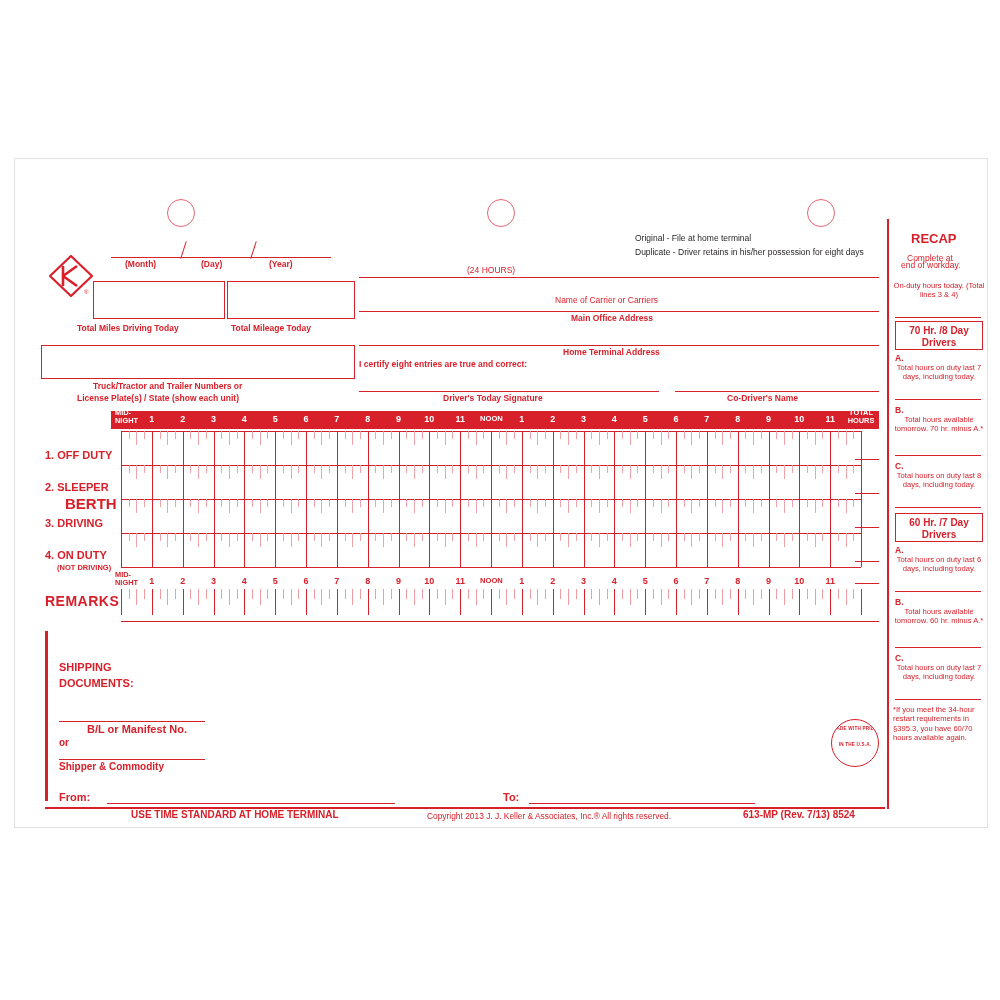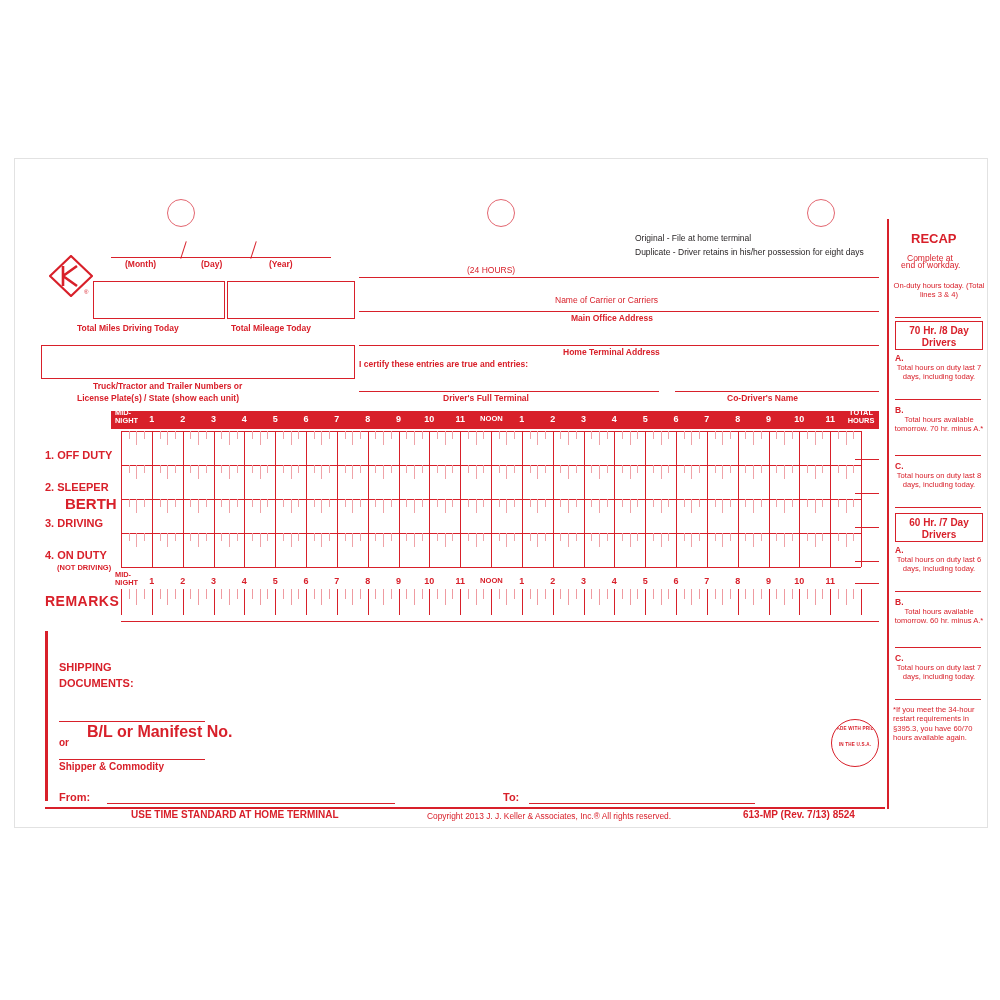--- a/index.html
+++ b/index.html
@@ -74,24 +74,24 @@
 
     <div class="line" style="left:344px;top:118px;width:520px;"></div>
     <div class="lbl-s" style="left:540px;top:136px;font-weight:normal;">Name of Carrier or Carriers</div>
 
     <div class="line" style="left:344px;top:152px;width:520px;"></div>
     <div class="lbl-s" style="left:556px;top:154px;font-weight:bold;">Main Office Address</div>
 
     <div class="line" style="left:344px;top:186px;width:520px;"></div>
     <div class="lbl-s" style="left:548px;top:188px;font-weight:bold;">Home Terminal Address</div>
 
-    <div class="lbl-s" style="left:344px;top:200px;font-weight:bold;">I certify these entries are true and entries:</div>
+    <div class="lbl-s" style="left:344px;top:200px;font-weight:bold;">I certify eight entries are true and correct:</div>
 
     <div class="line" style="left:344px;top:232px;width:300px;"></div>
-    <div class="lbl-s" style="left:428px;top:234px;font-weight:bold;">Driver's Full Terminal</div>
+    <div class="lbl-s" style="left:428px;top:234px;font-weight:bold;">Driver's Today Signature</div>
     <div class="line" style="left:660px;top:232px;width:204px;"></div>
     <div class="lbl-s" style="left:712px;top:234px;font-weight:bold;">Co-Driver's Name</div>
 
     <div class="hdrbar" style="left:96px;top:252px;width:768px;height:18px;"></div>
     <div style="position:absolute;left:100px;top:250px;font-size:7.4px;font-weight:bold;color:#fff;line-height:1.05;">
       <div>MID-</div>
       <div>NIGHT</div>
     </div>
     <div id="hdr-hours-top">
         <div style="position: absolute; top: 255px; left: 125.833px; width: 22px; text-align: center; font-size: 9px; font-weight: bold; color: rgb(255, 255, 255);">1</div>
@@ -597,21 +597,21 @@
         <div style="position: absolute; left: 732.292px; top: 0px; height: 10px; border-left: 1px solid rgb(239, 155, 161);"></div>
         <div style="position: absolute; left: 740px; top: 0px; height: 26px; border-left: 1.2px solid rgb(216, 32, 42);"></div>
       </div>
     <div class="lbl" style="left:30px;top:434px;font-size:14px;letter-spacing:.5px;">REMARKS</div>
     <div class="line" style="left:106px;top:462px;width:758px;"></div>
 
     <div class="vline" style="left:30px;top:472px;height:170px;border-left-width:3px;"></div>
     <div class="lbl" style="left:44px;top:502px;font-size:11px;">SHIPPING</div>
     <div class="lbl" style="left:44px;top:518px;font-size:11px;">DOCUMENTS:</div>
     <div class="line" style="left:44px;top:562px;width:146px;"></div>
-    <div class="lbl" style="left:44px;top:564px;font-size:16px;padding-left:28px;">B/L or Manifest No.</div>
+    <div class="lbl" style="left:44px;top:564px;font-size:11px;padding-left:28px;">B/L or Manifest No.</div>
     <div class="lbl" style="left:44px;top:578px;font-size:10px;">or</div>
     <div class="line" style="left:44px;top:600px;width:146px;"></div>
     <div class="lbl" style="left:44px;top:602px;font-size:10px;">Shipper &amp; Commodity</div>
 
 
     <div class="lbl" style="left:44px;top:632px;font-size:11px;">From:</div>
     <div class="line" style="left:92px;top:644px;width:288px;"></div>
     <div class="lbl" style="left:488px;top:632px;font-size:11px;">To:</div>
     <div class="line" style="left:514px;top:644px;width:226px;"></div>
 

